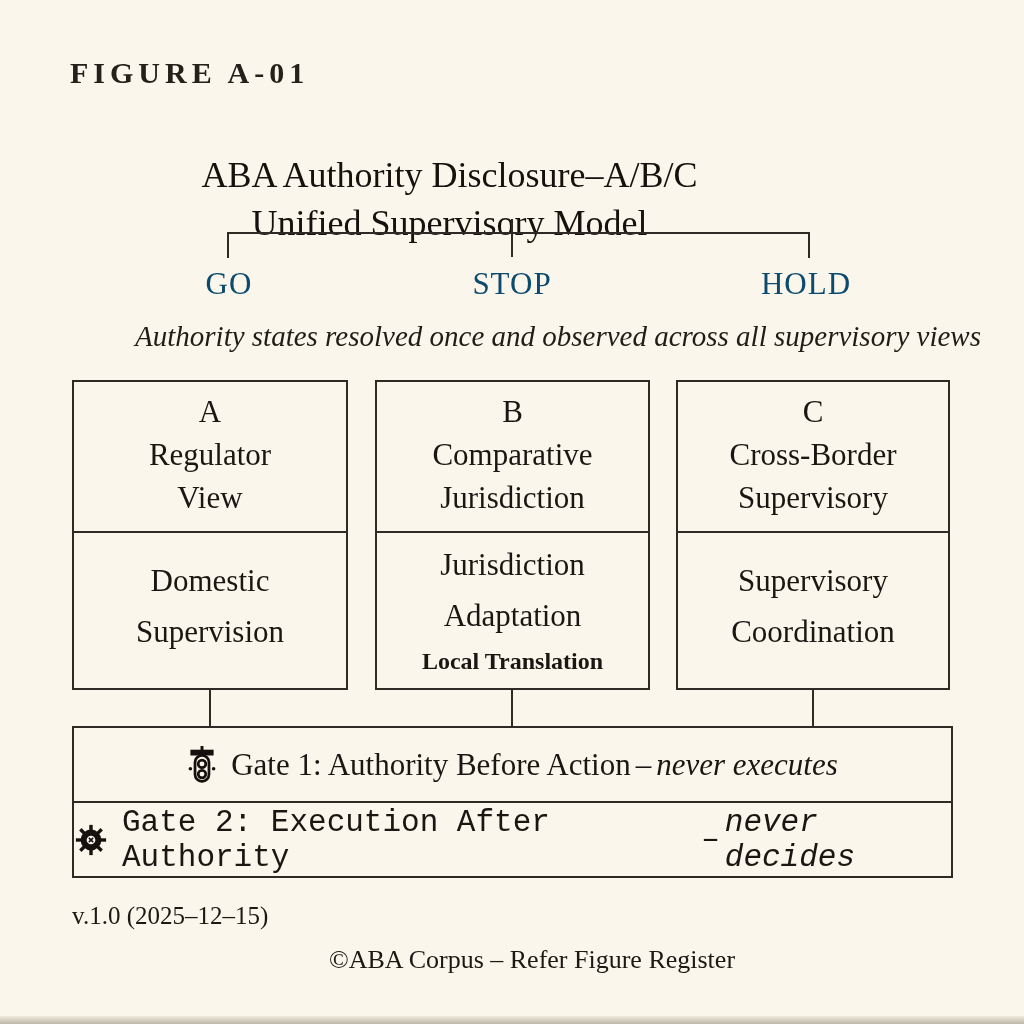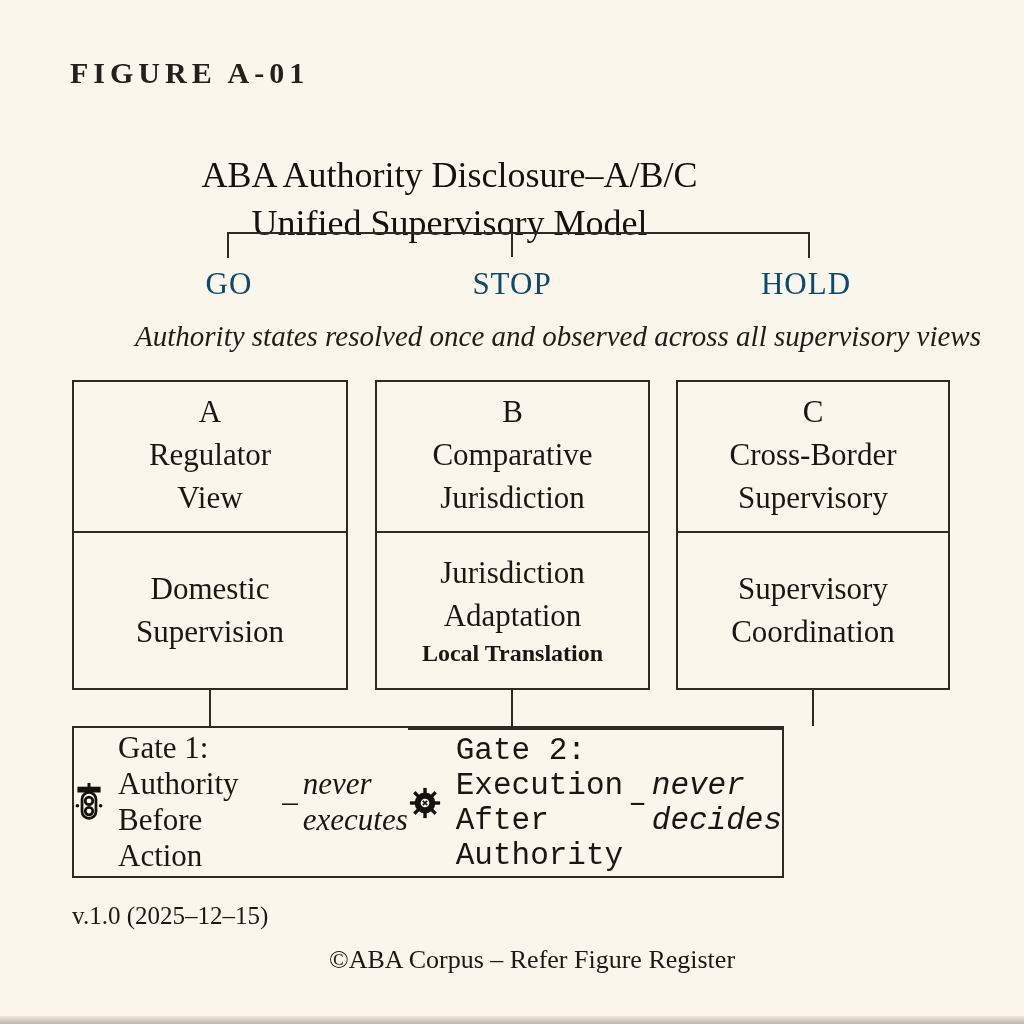--- a/index.html
+++ b/index.html
@@ -41,28 +41,28 @@
     border:2px solid #2e2a24;box-sizing:border-box;
     display:flex;flex-direction:column;
     background:#faf6eb;
   }
   .col-top{
     height:151px;border-bottom:2px solid #2e2a24;
     display:flex;flex-direction:column;align-items:center;justify-content:flex-start;
     padding-top:9px;box-sizing:border-box;
   }
   .col-bottom{
-    flex:1;display:flex;flex-direction:column;align-items:center;justify-content:center;
+    flex:1;display:flex;flex-direction:column;align-items:center;justify-content:center;gap:8px;
   }
   .box-line{font-size:31px;line-height:1.38;text-align:center;}
   .box-note{font-size:24px;line-height:1.3;text-align:left;font-weight:bold;}
   .gates-box{
-    position:absolute;left:72px;top:726px;width:712px;height:152px;
+    position:absolute;left:72px;top:726px;width:881px;height:152px;
     border:2px solid #2e2a24;box-sizing:border-box;
-    display:flex;flex-direction:row;background:#faf6eb;
+    display:flex;flex-direction:column;background:#faf6eb;
   }
   .gate-row{
     flex:1;display:flex;align-items:center;justify-content:center;
     font-size:31px;
   }
   .gate-row + .gate-row{border-top:2px solid #2e2a24;font-family:Liberation Mono, monospace;}
   .gate-icon{display:inline-flex;align-items:center;margin-right:14px;}
   .gate-dash{margin:0 5px;}
   .gate-em{font-style:italic;}
   .footer-version{

